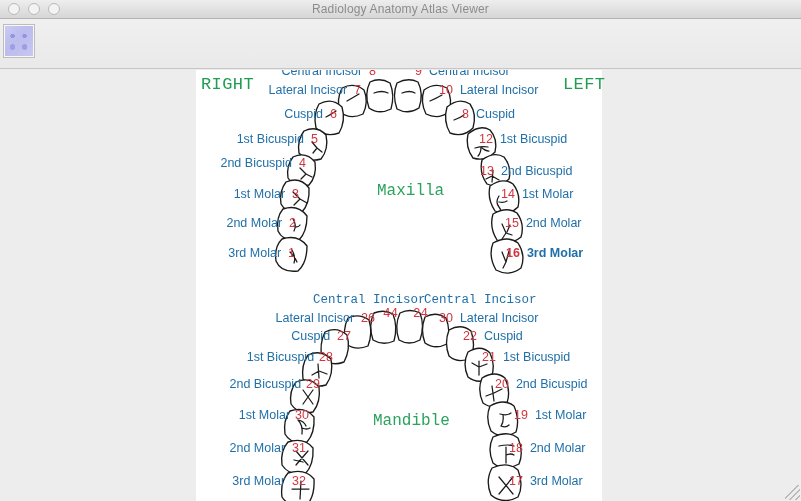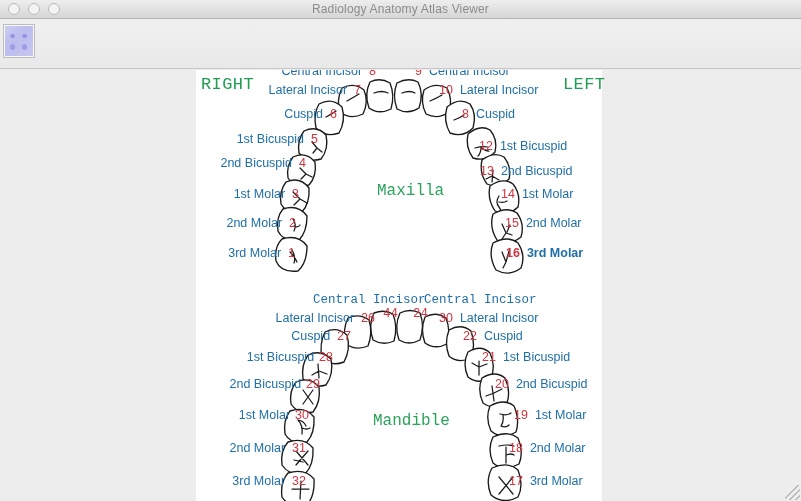--- a/index.html
+++ b/index.html
@@ -302,21 +302,21 @@
         <div class="row" style="left:243px;top:83px;">
           <span class="num">10</span>
           <span class="gap"></span>
           <span class="name">Lateral Incisor</span>
         </div>
         <div class="row" style="left:266px;top:107px;">
           <span class="num">8</span>
           <span class="gap"></span>
           <span class="name">Cuspid</span>
         </div>
-        <div class="row" style="left:283px;top:139px;">
+        <div class="row" style="left:283px;top:132px;">
           <span class="num">12</span>
           <span class="gap"></span>
           <span class="name">1st Bicuspid</span>
         </div>
         <div class="row" style="left:284px;top:156px;margin-top:8px;">
           <span class="num">13</span>
           <span class="gap"></span>
           <span class="name">2nd Bicuspid</span>
         </div>
         <div class="row" style="left:305px;top:187px;">

